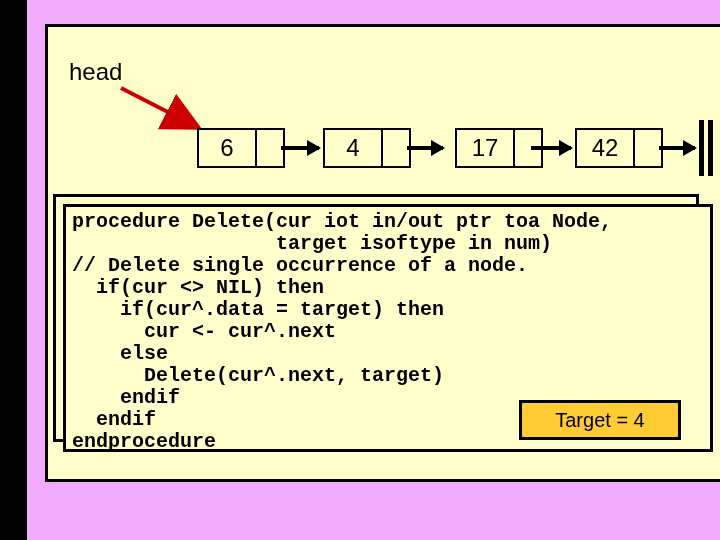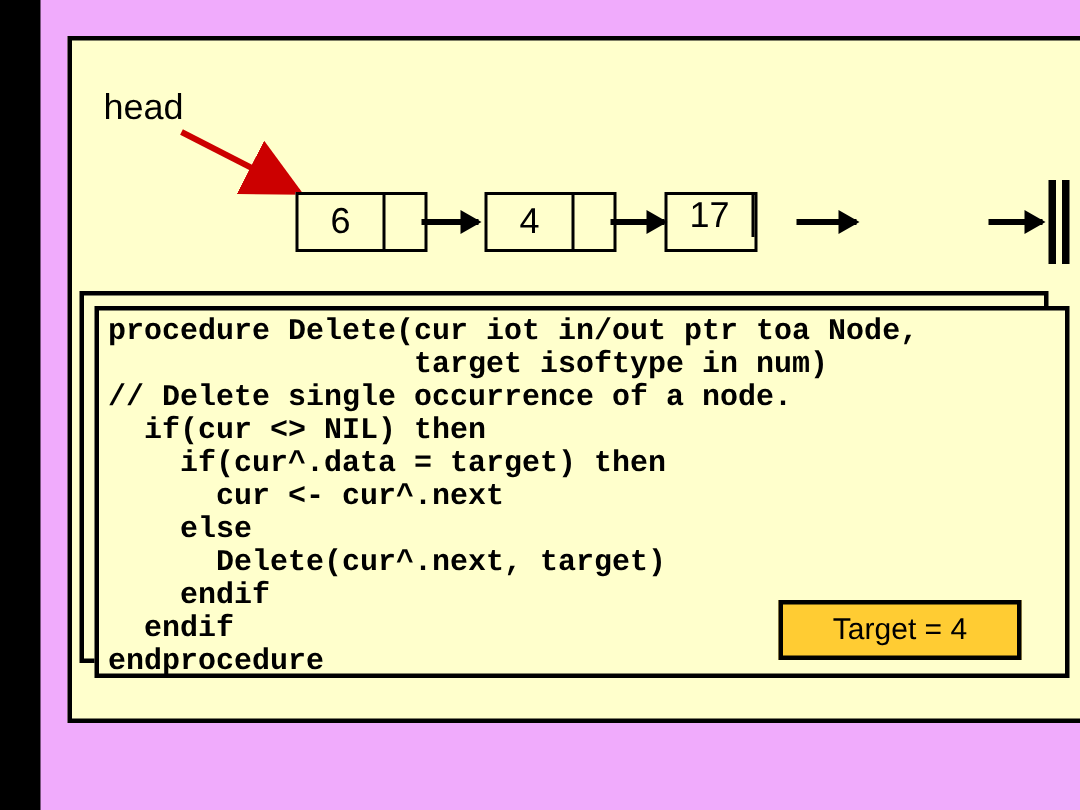--- a/index.html
+++ b/index.html
@@ -55,21 +55,21 @@
   }
   .node .ptr {
     width: 26px;
     display: flex;
     align-items: center;
     justify-content: center;
   }
 
   .n1 { left: 170px; }
   .n2 { left: 296px; }
-  .n3 { left: 416px; flex-direction: column; }
+  .n3 { left: 428px; }
   .n4 { left: 548px; }
 
   
   .h-arrow {
     position: absolute;
     top: 146px;
     height: 4px;
     background: #000;
   }
   .h-arrow::after {
@@ -185,20 +185,24 @@
   <div class="node n1">
     <div class="data">6</div>
     <div class="ptr"></div>
   </div>
   <div class="node n2">
     <div class="data">4</div>
     <div class="ptr"></div>
   </div>
   <div class="node n3">
     <div class="data">17</div>
+    <div class="ptr"></div>
+  </div>
+  <div class="node n4">
+    <div class="data">42</div>
     <div class="ptr"></div>
   </div>
 
   <div class="h-arrow a1"></div>
   <div class="h-arrow a2"></div>
   <div class="h-arrow a3"></div>
   <div class="h-arrow a4"></div>
   <div class="nil-term"></div>
 
   <div class="code-shadow"></div>

